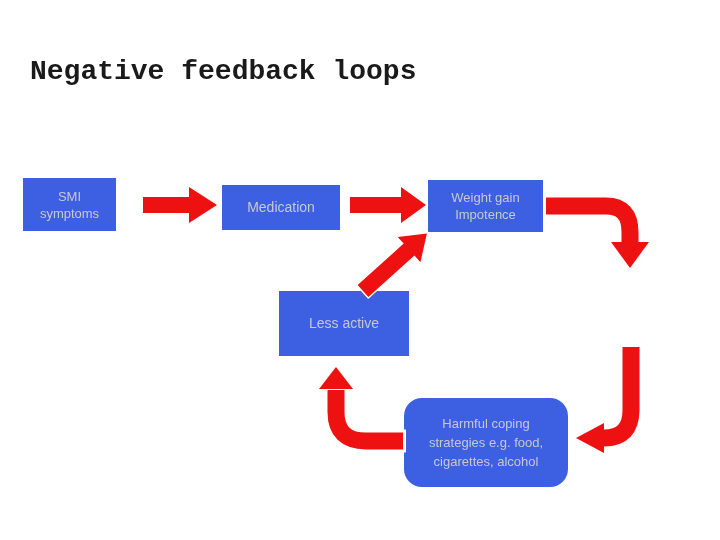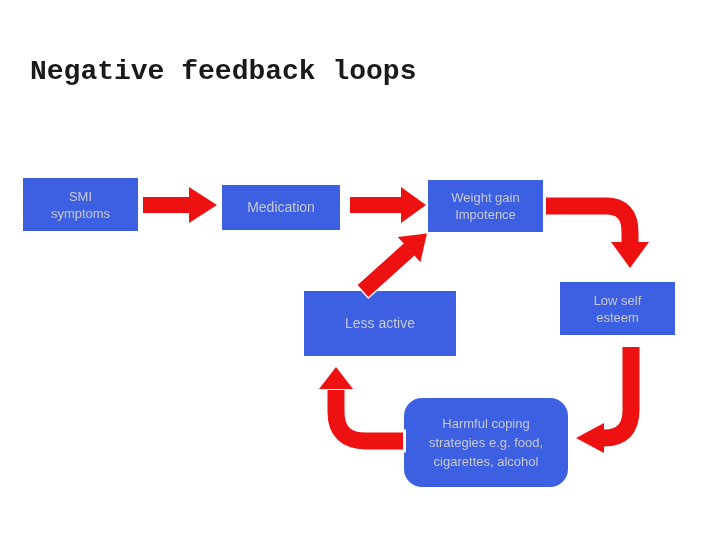--- a/index.html
+++ b/index.html
@@ -25,25 +25,25 @@
   }
   .box{
     position:absolute;
     background:var(--box-fill);
     color:var(--box-text);
     display:flex;align-items:center;justify-content:center;
     text-align:center;
     white-space:pre-line;
     font-size:13px;line-height:17px;
   }
-  .box-smi{left:23px;top:178px;width:115px;height:53px;}
+  .box-smi{left:23px;top:178px;width:93px;height:53px;}
   .box-medication{left:222px;top:185px;width:118px;height:45px;font-size:14px;}
   .box-weight{left:428px;top:180px;width:115px;height:52px;}
   .box-low{left:560px;top:282px;width:115px;height:53px;}
-  .box-less{left:304px;top:291px;width:152px;height:65px;font-size:14px;}
+  .box-less{left:279px;top:291px;width:130px;height:65px;font-size:14px;}
   .box-harmful{left:404px;top:398px;width:164px;height:89px;line-height:19px;border-radius:18px;}
   svg.arrows{
     position:absolute;left:0;top:0;width:720px;height:540px;
     pointer-events:none;
   }
   .ar{fill:var(--arrow);}
   .ar-outlined{fill:var(--arrow);stroke:#ffffff;stroke-width:3;paint-order:stroke;}
   .aline{stroke:var(--arrow);stroke-width:17;fill:none;stroke-linecap:butt;}
   .aline-w{stroke:#ffffff;stroke-width:23;fill:none;stroke-linecap:butt;}
   .ahead-w{fill:#ffffff;stroke:#ffffff;stroke-width:6;stroke-linejoin:round;}
@@ -56,22 +56,20 @@
   <div class="slide-title">Negative feedback loops</div>
 
   <div class="box box-smi">SMI
 symptoms</div>
 
   <div class="box box-weight">Weight gain
 Impotence</div>
 
   <div class="box box-medication">Medication</div>
 
-  <div class="box box-low">Low self
-esteem</div>
 
   <div class="box box-less">Less active</div>
 
   <div class="box box-harmful">Harmful coping
 strategies e.g. food,
 cigarettes, alcohol</div>
 
   <svg class="arrows" viewBox="0 0 720 540">
 
     <polygon class="ar-outlined" points="143,197 189,197 189,187 217,205 189,223 189,213 143,213"></polygon>

